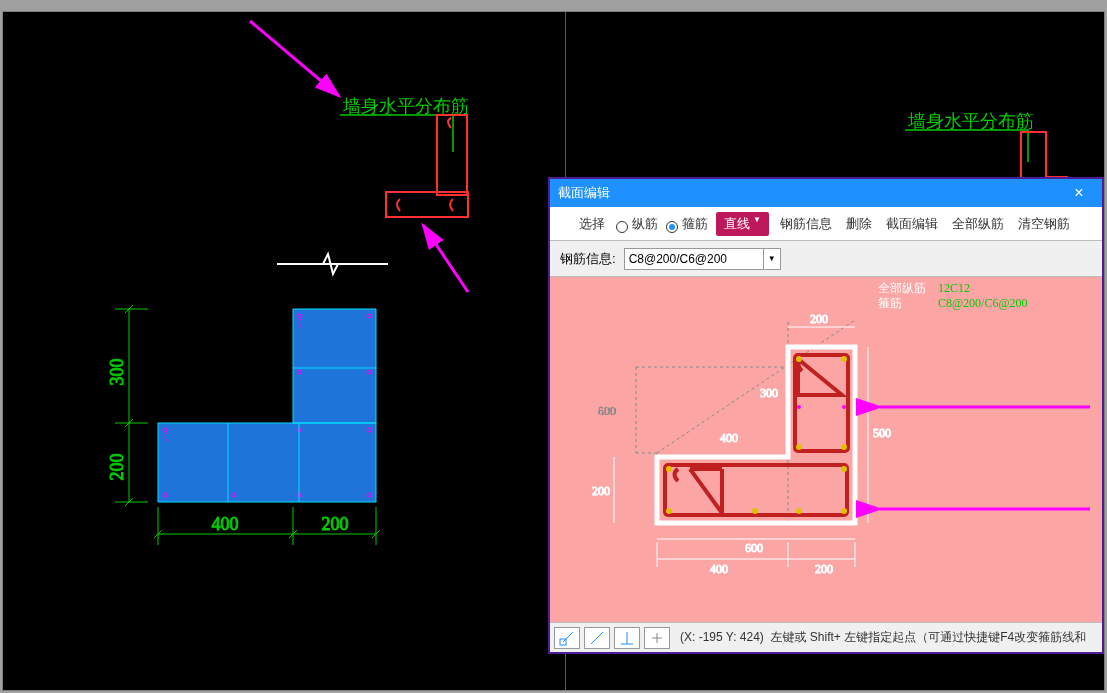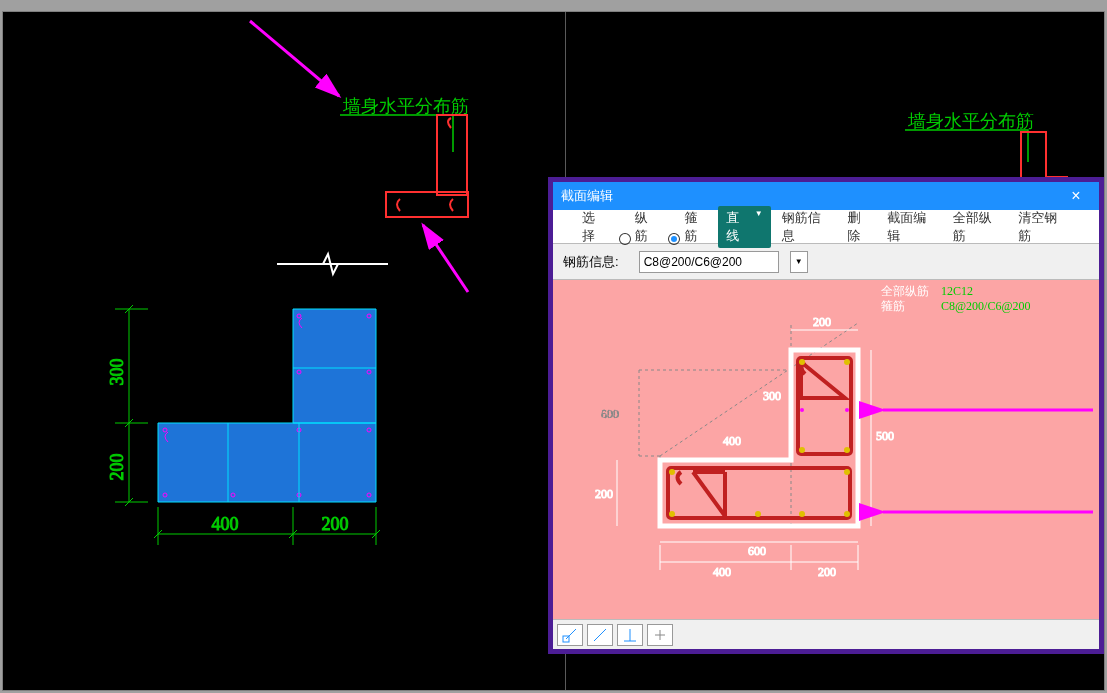--- a/index.html
+++ b/index.html
@@ -2,32 +2,32 @@
 <html><head>
 <meta charset="utf-8">
 <style>
 *{box-sizing:border-box;margin:0;padding:0;font-family:"Microsoft YaHei",SimSun,sans-serif}
 body{background:#a0a0a0;width:1107px;height:693px;overflow:hidden;position:relative}
 .stage{position:absolute;left:2px;top:11px;width:1103px;height:680px;background:#000;border:1px solid #7f7f7f}
 .stage .split{position:absolute;left:562px;top:0;width:1px;height:100%;background:#5a5a5a}
 svg{position:absolute}
 text{font-family:SimSun}
 
-.dlg{position:absolute;left:548px;top:177px;width:556px;height:477px;background:#000;border:5px solid #4c1d95}
+.dlg{position:absolute;left:548px;top:177px;width:556px;height:477px;background:#000;border:2px solid #4c1d95}
 .titlebar{height:28px;background:#1e90ff;display:flex;align-items:center;padding:0 8px;color:#fff;font-size:13px}
 .titlebar .spacer{flex:1}
 .titlebar .close{width:30px;height:28px;display:flex;align-items:center;justify-content:center;cursor:pointer;font-size:16px}
 .toolbar{height:34px;background:#fff;display:flex;align-items:center;padding:0 26px;gap:8px;font-size:13px;color:#333;border-bottom:1px solid #bbb}
 .toolbar .btn{padding:2px 3px;cursor:pointer}
 .toolbar .radio{display:flex;align-items:flex-end;gap:4px;cursor:pointer}
 .toolbar .radio .dot{width:12px;height:12px;border:1px solid #333;border-radius:50%;display:flex;align-items:center;justify-content:center}
 .toolbar .radio .dot .fill{width:6px;height:6px;border-radius:50%;background:#1e90ff}
-.pill{background:#0f766e;color:#fff;padding:3px 8px;border-radius:2px;display:flex;align-items:flex-start;gap:3px}
+.pill{background:#be185d;color:#fff;padding:3px 8px;border-radius:2px;display:flex;align-items:flex-start;gap:3px}
 .pill .caret{font-size:8px}
-.infobar{height:36px;background:#f0f0f0;border-bottom:1px solid #bbb;display:flex;align-items:center;padding:4px 10px;gap:20px;font-size:13px}
+.infobar{height:36px;background:#f0f0f0;border-bottom:1px solid #bbb;display:flex;align-items:center;padding:4px 10px;gap:8px;font-size:13px}
 .infobar input{width:140px;height:22px;border:1px solid #999;padding:0 4px;font-size:12px}
 .infobar .dropbtn{width:18px;height:22px;border:1px solid #999;display:flex;align-items:center;justify-content:center;font-size:8px;background:#fff;margin-left:-9px}
 .editcanvas{position:absolute;left:0;top:98px;right:0;bottom:30px;background:#fca5a5}
 .statusbar{position:absolute;left:0;right:0;bottom:0;height:30px;background:#f0f0f0;border-top:1px solid #bbb;display:flex;align-items:center;font-size:12px;color:#333}
 .statusbar .iconbtn{width:26px;height:22px;margin-left:4px;border:1px solid #999;background:#fff;display:flex;align-items:center;justify-content:center;cursor:pointer}
 .statusbar .txt{margin-left:10px;white-space:nowrap;overflow:hidden}
 </style>
 </head>
 <body>
 
@@ -247,14 +247,15 @@
           <line x1="2" y1="14" x2="14" y2="14" stroke="#1e90ff"></line>
           <line x1="8" y1="14" x2="8" y2="2" stroke="#1e90ff"></line>
         </svg>
       </div>
     <div class="iconbtn">
         <svg width="16" height="16">
           <line x1="3" y1="8" x2="13" y2="8" stroke="#888"></line>
           <line x1="8" y1="3" x2="8" y2="13" stroke="#888"></line>
         </svg>
       </div>
+    <div class="txt"><span>(X: -195 Y: 424)</span>&nbsp;&nbsp;<span>左键或 Shift+ 左键指定起点（可通过快捷键F4改变箍筋线和</span></div>
   </div>
 </div>
 
 </body></html>

